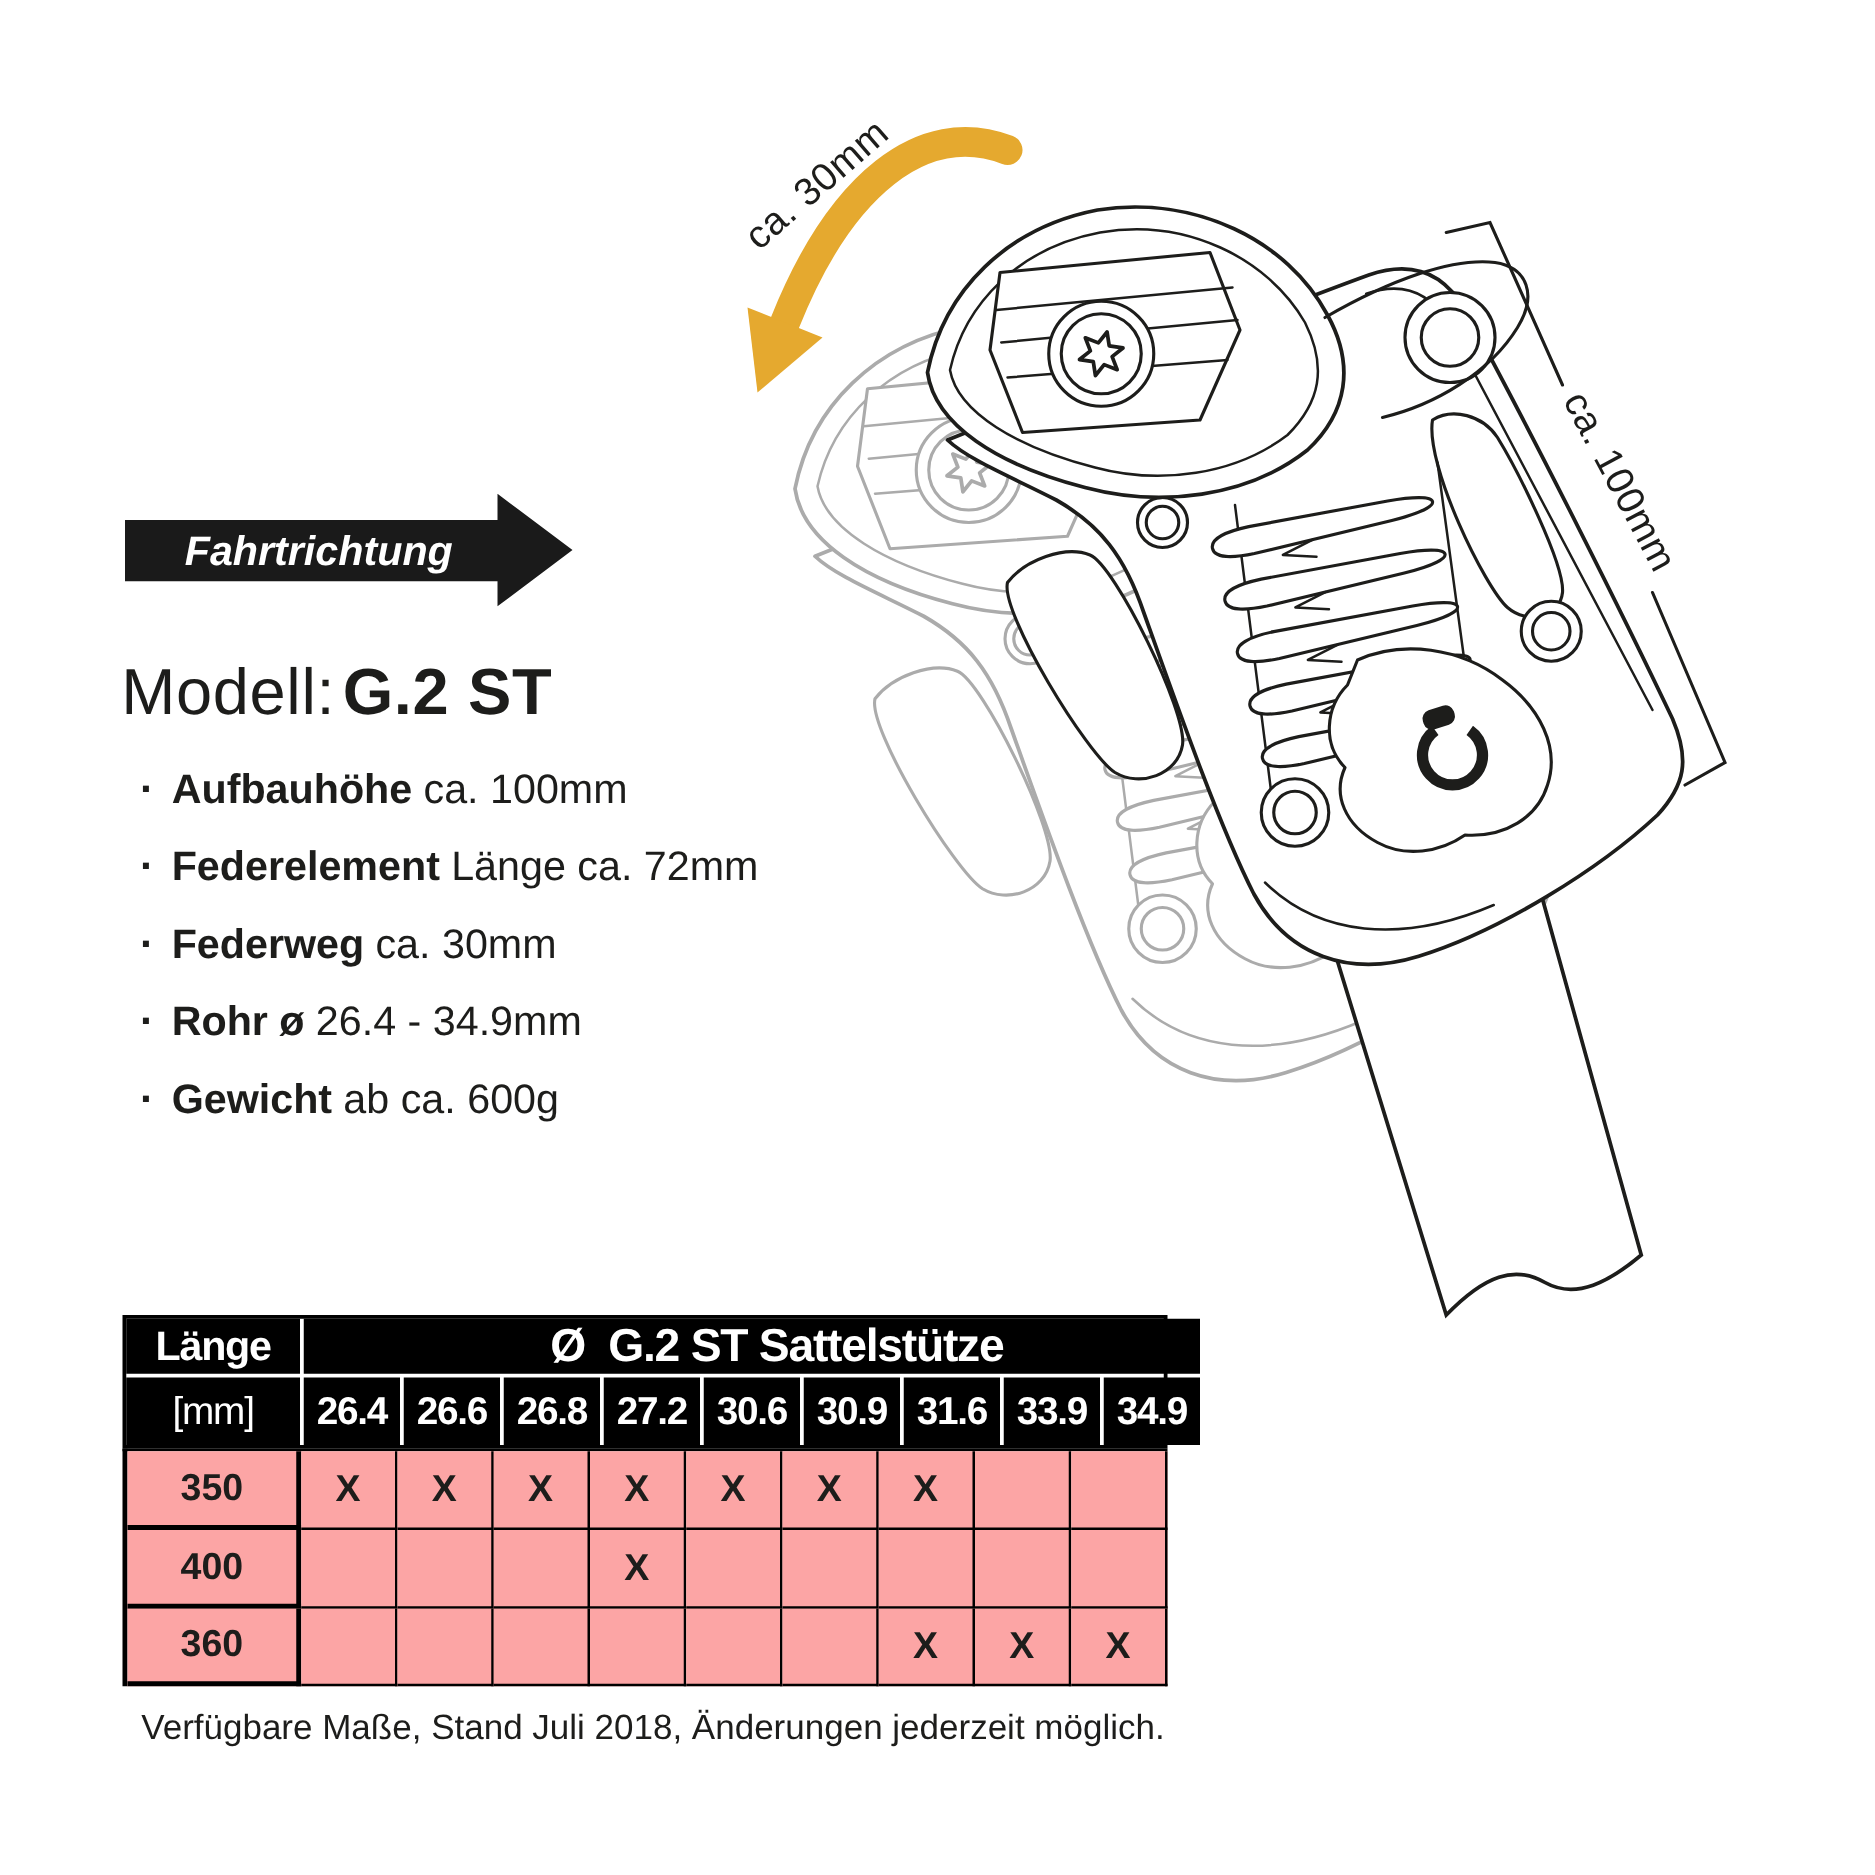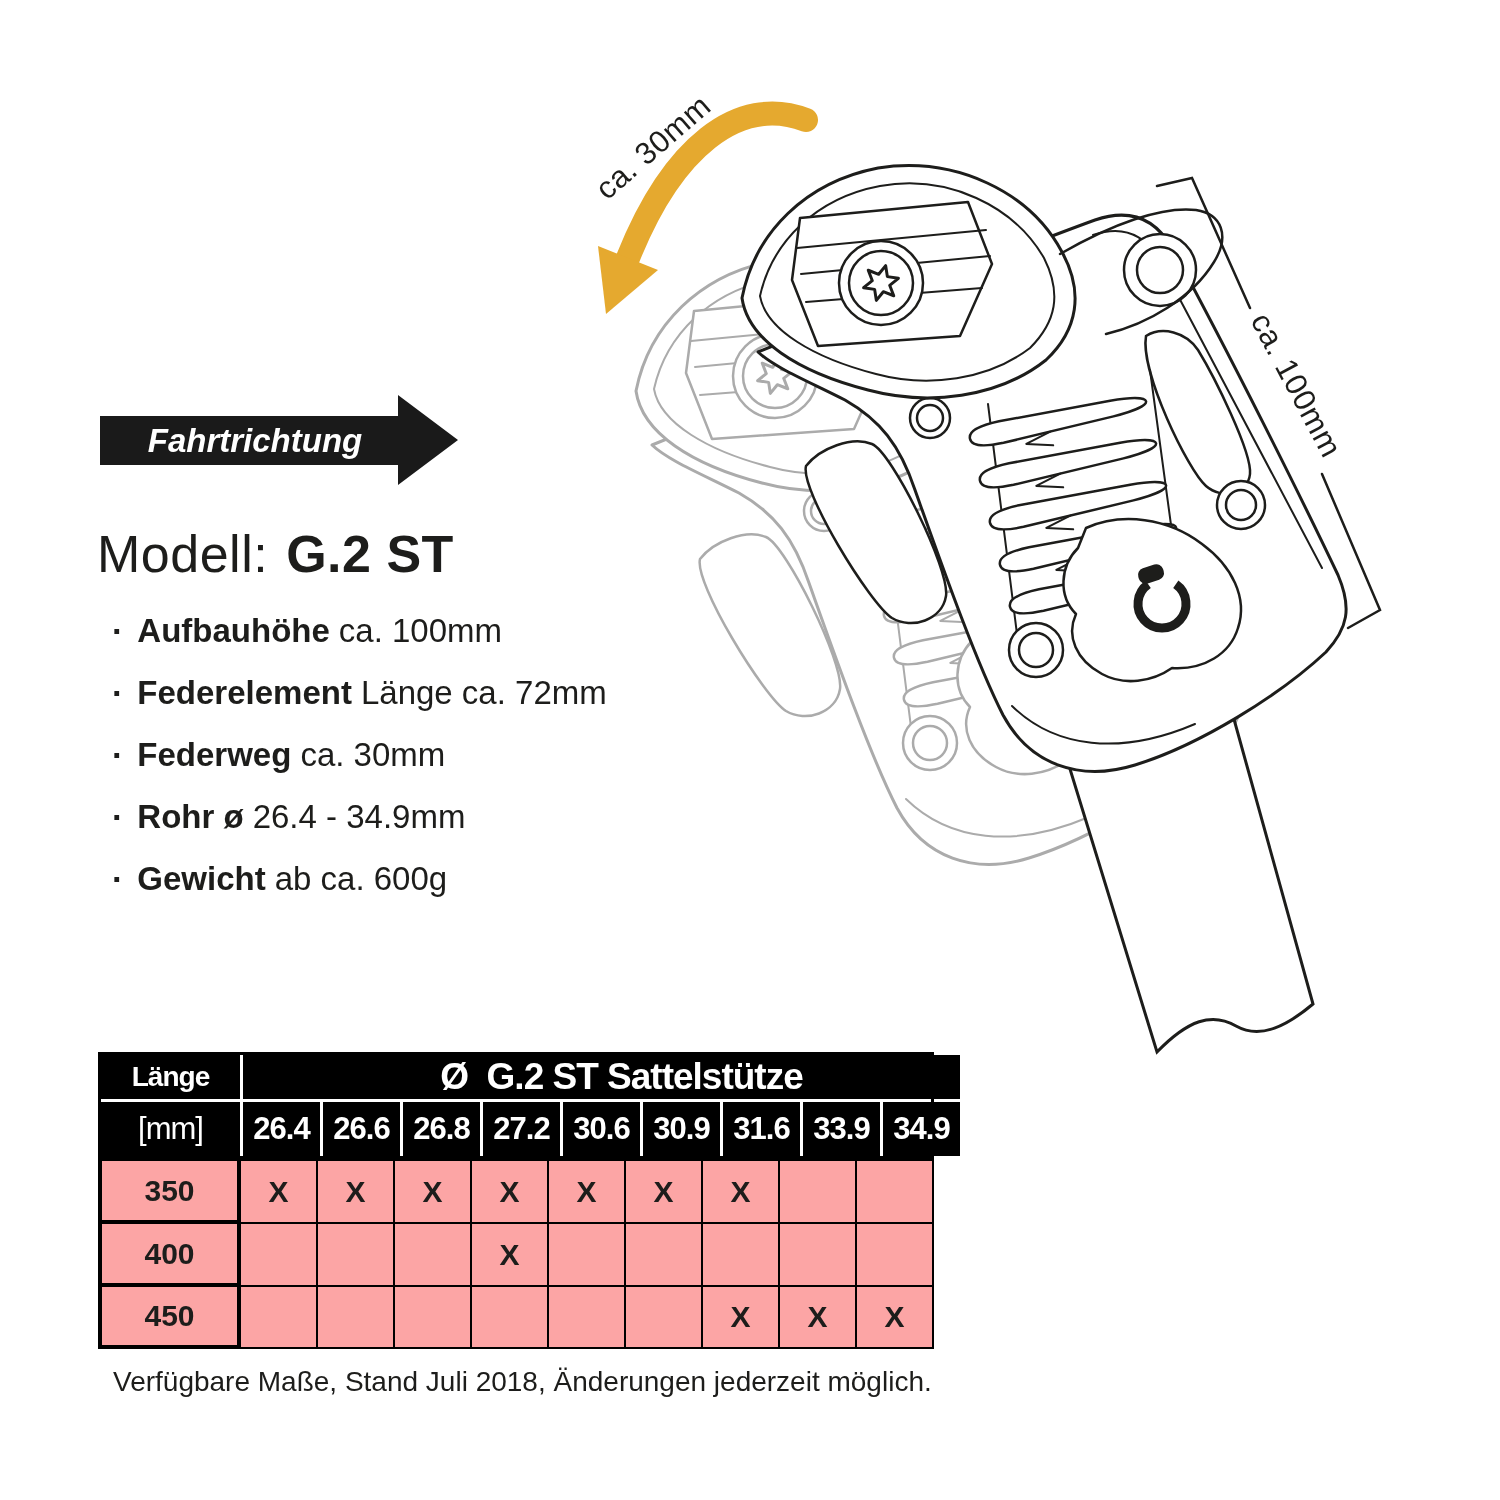--- a/index.html
+++ b/index.html
@@ -11,42 +11,42 @@
   .banner { position:absolute; left:100px; top:395px; width:360px; height:94px; }
   .banner text {
     font-family:"Liberation Sans", sans-serif; font-weight:bold; font-style:italic;
     font-size:33px; fill:#ffffff;
   }
   
   .model-title {
     position:absolute; left:97px; top:524px; margin:0;
     font-size:52px; font-weight:normal; letter-spacing:.5px; white-space:nowrap;
   }
-  .model-title .b { font-weight:bold; margin-left:18px; }
+  .model-title .b { font-weight:bold; margin-left:6px; }
   
   .specs { position:absolute; left:100px; top:588px; margin:12px; padding:0; list-style:none; }
   .specs li { height:62px; display:flex; align-items:center; font-size:33px; white-space:nowrap; }
   .specs li::before { content:"·"; font-weight:bold; font-size:34px; margin-right:14px; }
   .specs .b { font-weight:bold; margin-right:9px; }
   
   .drawing { position:absolute; left:570px; top:60px; width:840px; height:1110px; }
   .drawing .dimtext {
     font-family:"Liberation Sans", sans-serif; font-size:31px; fill:#1d1d1b; letter-spacing:.5px;
   }
   
   .table-wrap { position:absolute; left:98px; top:1052px; width:836px; }
   .hgrid {
     display:grid; grid-template-columns:139px repeat(9,77px); grid-template-rows:44px 54px;
     gap:3px; background:#fff; border:3px solid #000;
   }
   .hcell {
     background:#000; color:#fff; display:flex; align-items:center; justify-content:center;
     font-weight:bold; letter-spacing:-1px;
   }
-  .h-len  { font-size:28px; }
+  .h-len  { font-size:33px; }
   .span-h { grid-column:2 / span 9; font-size:37px; white-space:pre;padding-left:40px; }
   .h-mm   { font-size:31px; font-weight:normal; }
   .h-dia  { font-size:31px; }
   .bgrid {
     display:grid; grid-template-columns:139px repeat(9,77px); grid-template-rows:63px 63px 62px;
     border-left:4px solid #000; border-top:2px solid #000;
   }
   .bcell {
     box-sizing:border-box; border-right:2px solid #000; border-bottom:2px solid #000;
     display:flex; align-items:center; justify-content:center;
@@ -206,21 +206,21 @@
       <div class="bcell"></div>
       <div class="bcell"></div>
       <div class="bcell"></div>
       <div class="bcell">X</div>
       <div class="bcell"></div>
       <div class="bcell"></div>
       <div class="bcell"></div>
       <div class="bcell"></div>
       <div class="bcell"></div>
 
-      <div class="bcell blen">450</div>
+      <div class="bcell blen">360</div>
       <div class="bcell"></div>
       <div class="bcell"></div>
       <div class="bcell"></div>
       <div class="bcell"></div>
       <div class="bcell"></div>
       <div class="bcell"></div>
       <div class="bcell">X</div>
       <div class="bcell">X</div>
       <div class="bcell">X</div>
     </div>

